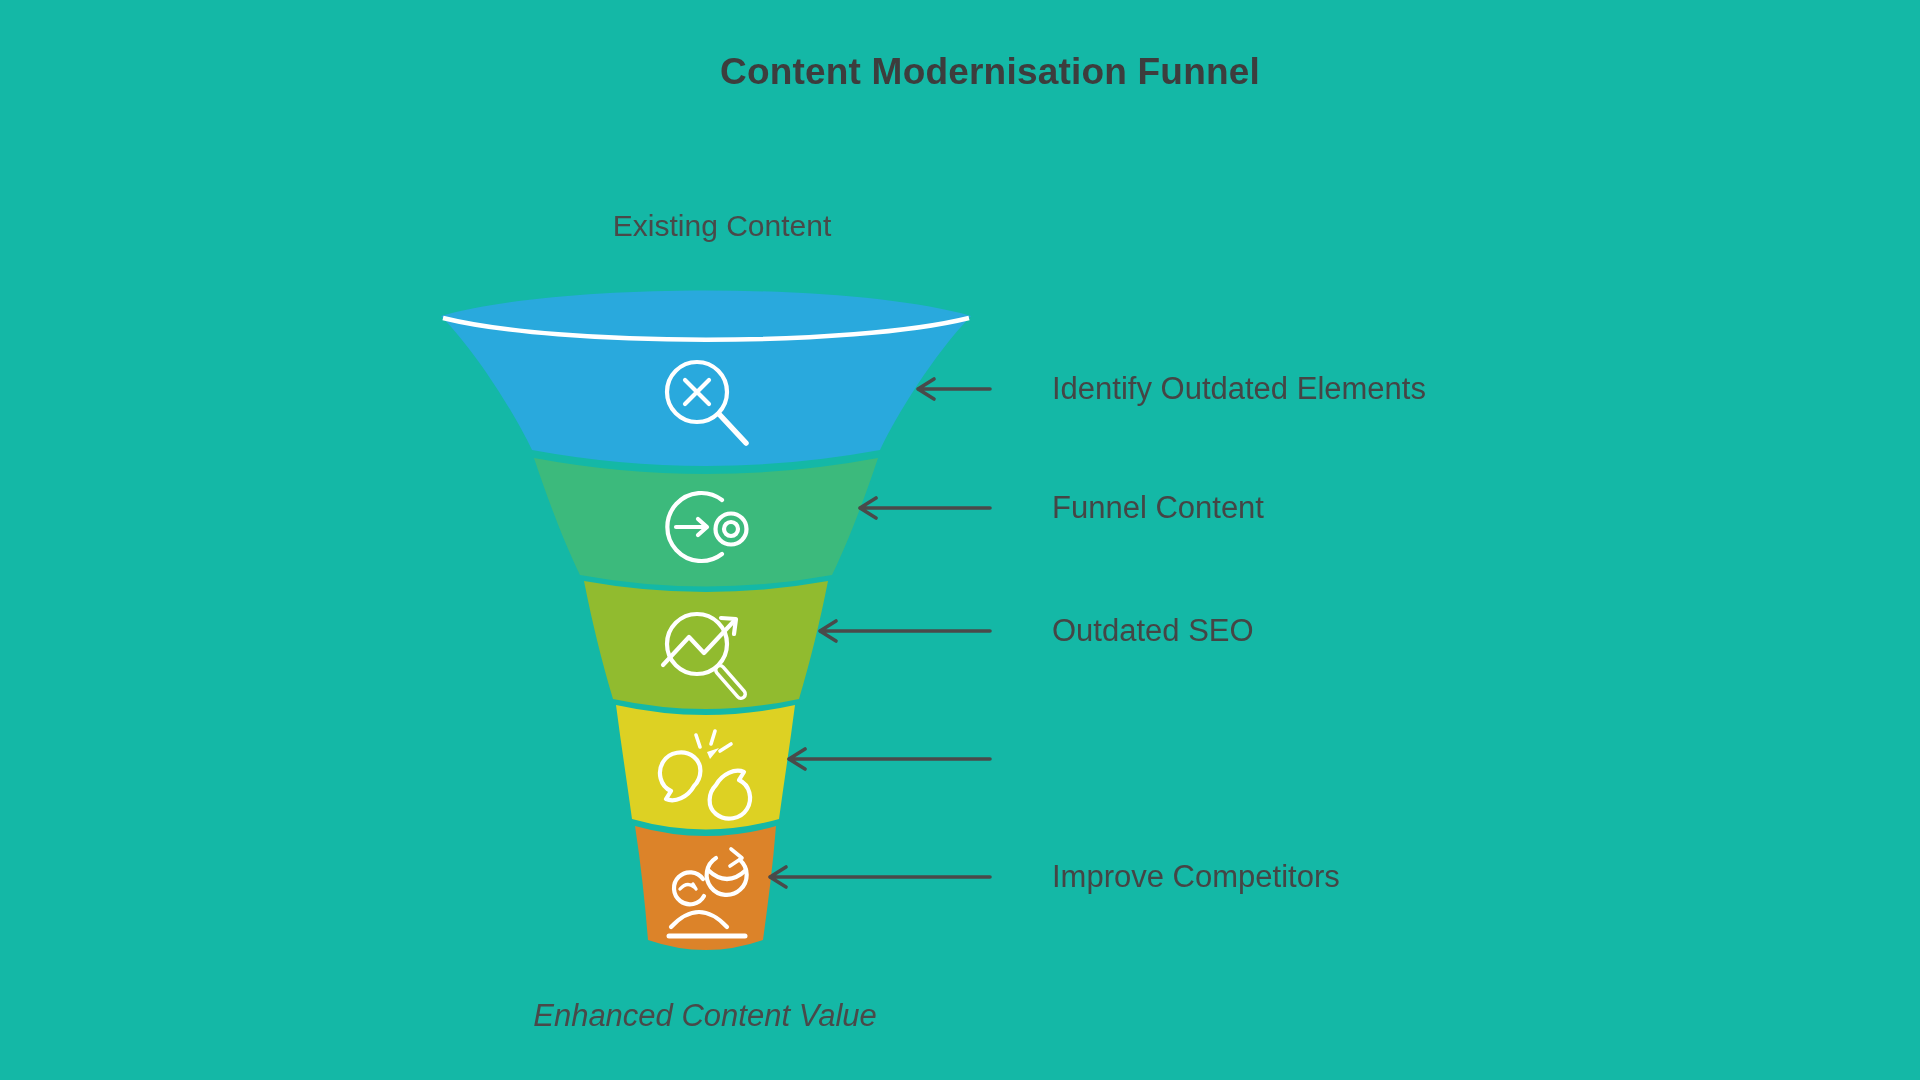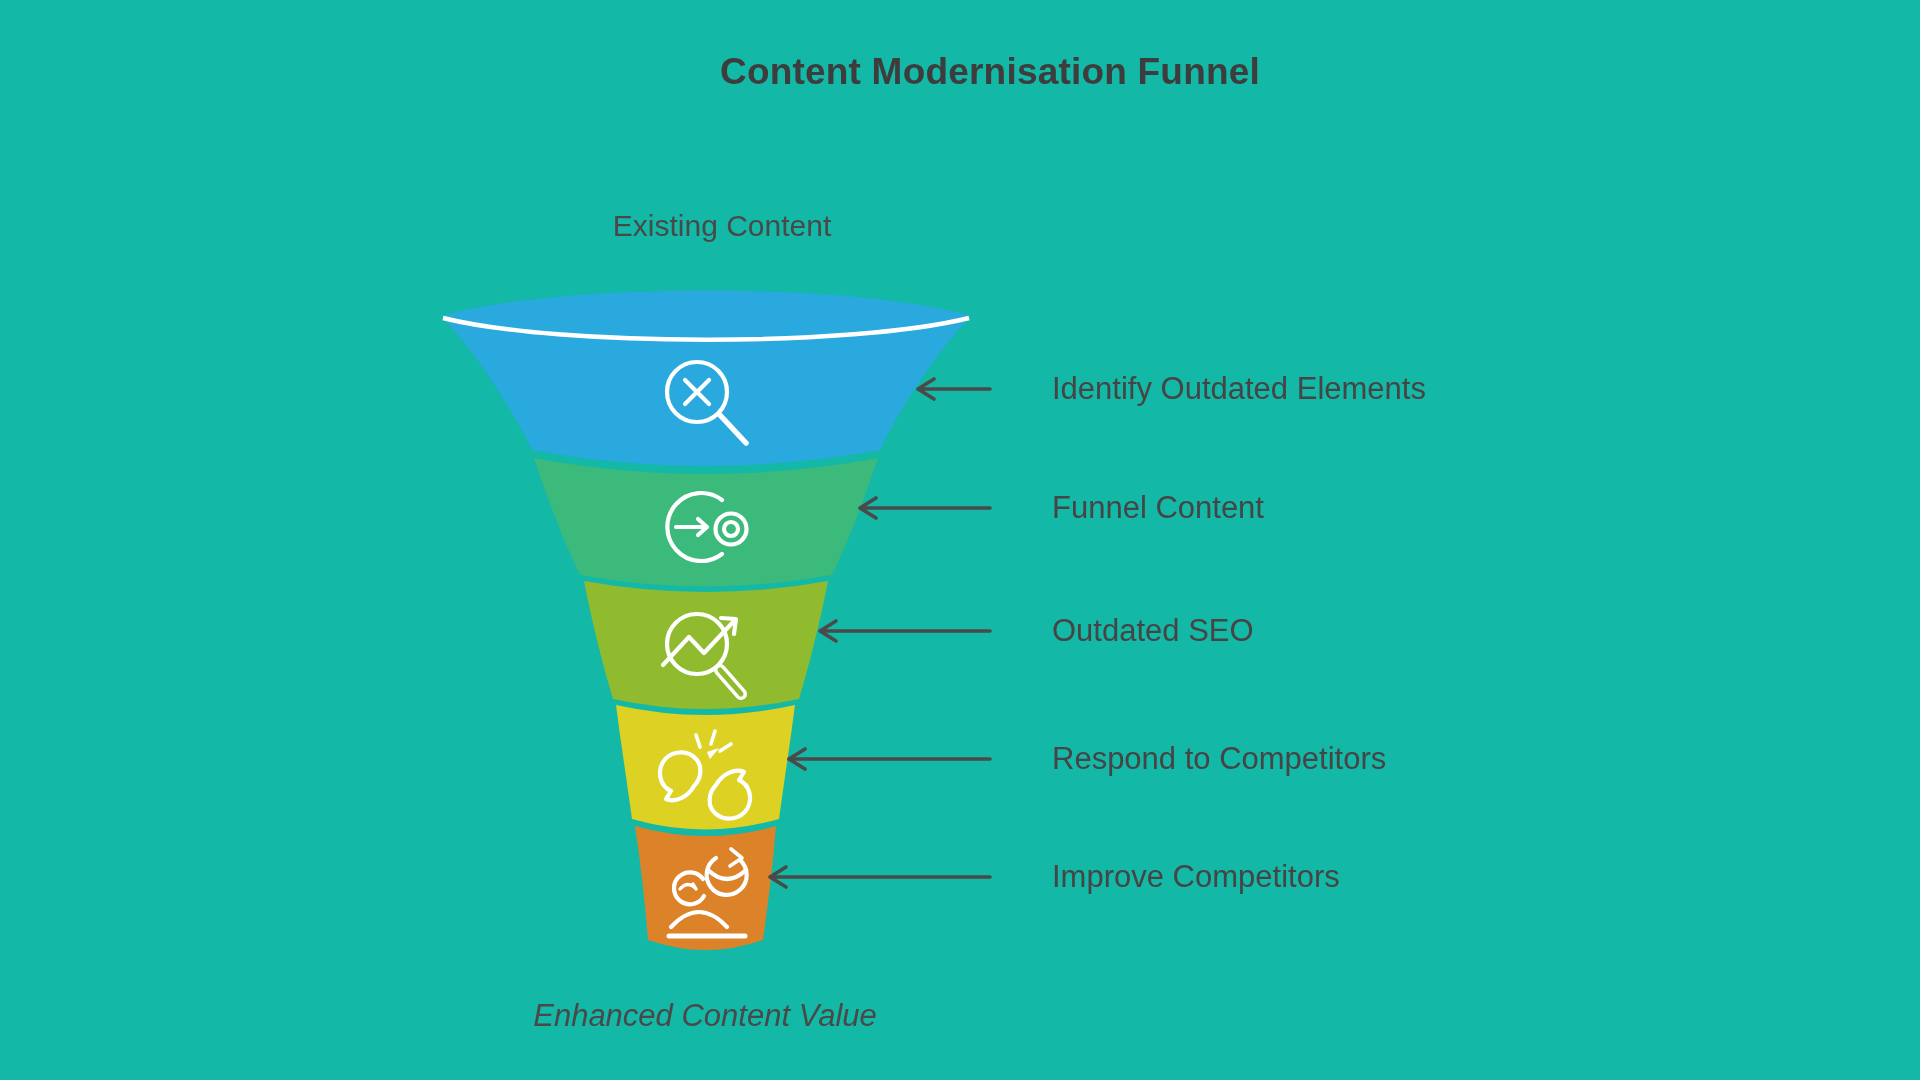--- a/index.html
+++ b/index.html
@@ -166,18 +166,17 @@
       <path d="M 789 759 L 990 759 M 789 759 L 805 749 M 789 759 L 805 769"></path>
     </g>
     <g class="arrow-stroke">
       <path d="M 770 877 L 990 877 M 770 877 L 786 867 M 770 877 L 786 887"></path>
     </g>
   </svg>
 
   <div class="step-label s1">Identify Outdated Elements</div>
   <div class="step-label s2">Funnel Content</div>
   <div class="step-label s3">Outdated SEO</div>
-  <div class="step-label s4">Respond to Competitors</div>
   <div class="step-label s5">Improve Competitors</div>
 
   <div class="funnel-bottom-label">Enhanced Content Value</div>
 
 </div>
 
 </body></html>

